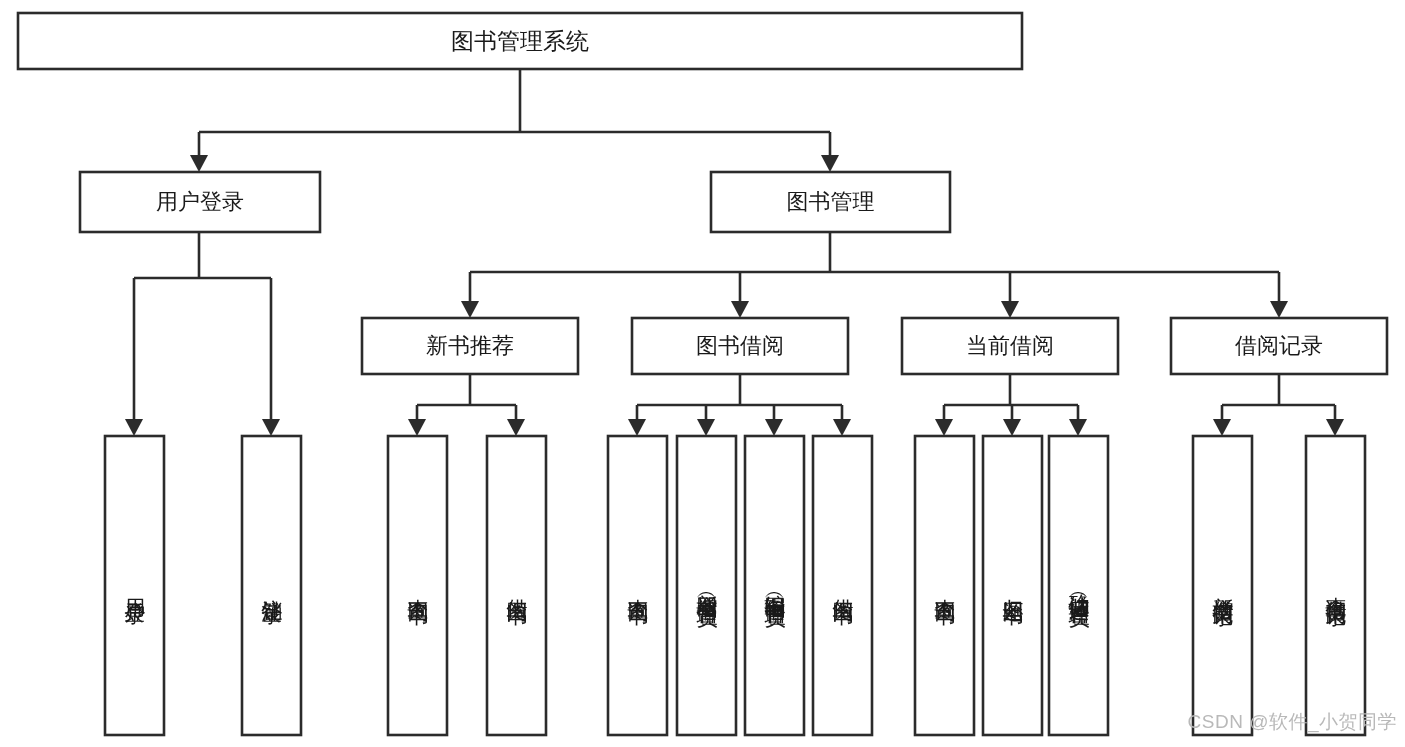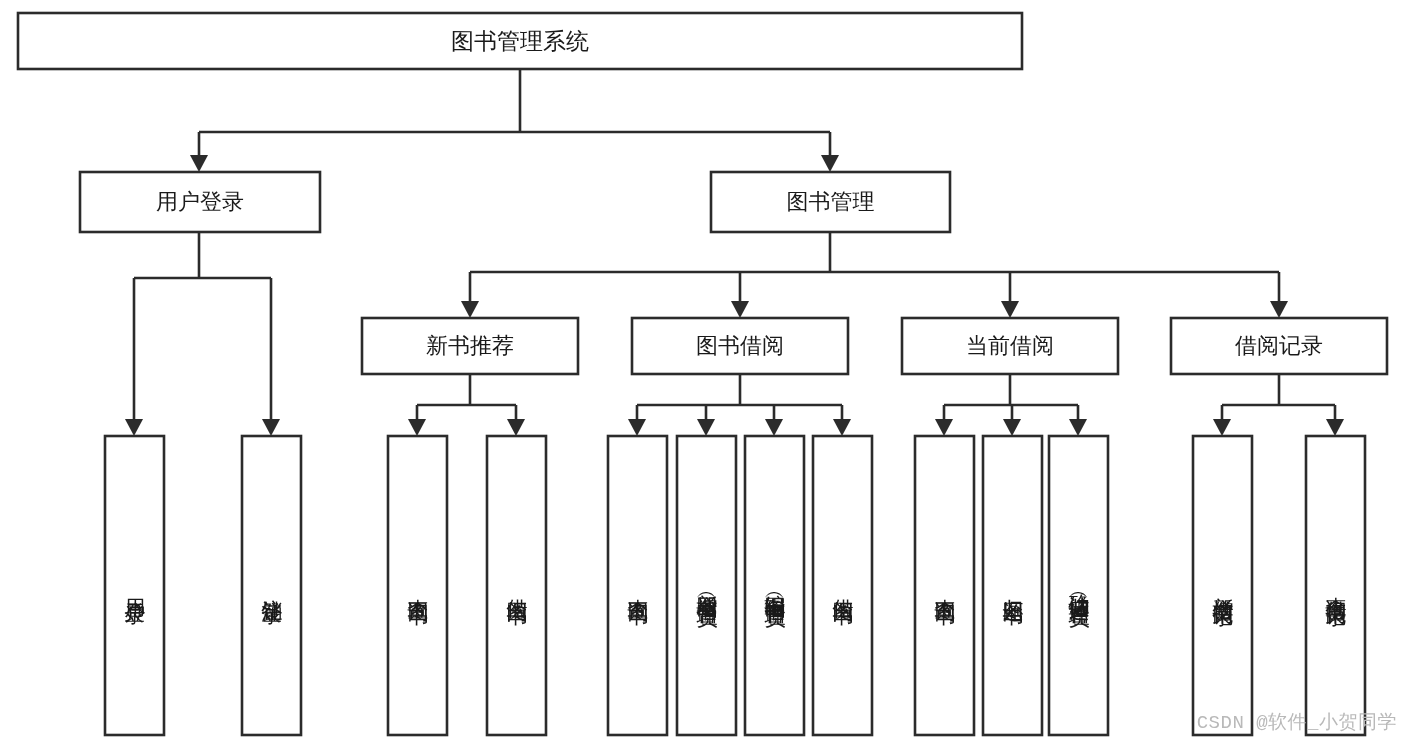--- a/index.html
+++ b/index.html
@@ -67,21 +67,21 @@
     stroke-linecap: butt;
   }
   .arrow-head {
     fill: #2b2b2b;
     stroke: none;
   }
   .watermark {
     position: absolute;
     right: 8px;
     bottom: 4px;
-    font-family: Liberation Mono, monospace;
+    font-family: Liberation Sans, sans-serif;
     font-size: 19px;
     color: #b9b9b9;
     letter-spacing: 0.5px;
     user-select: none;
     white-space: nowrap;
   }
 </style>
 </head>
 <body>
 

